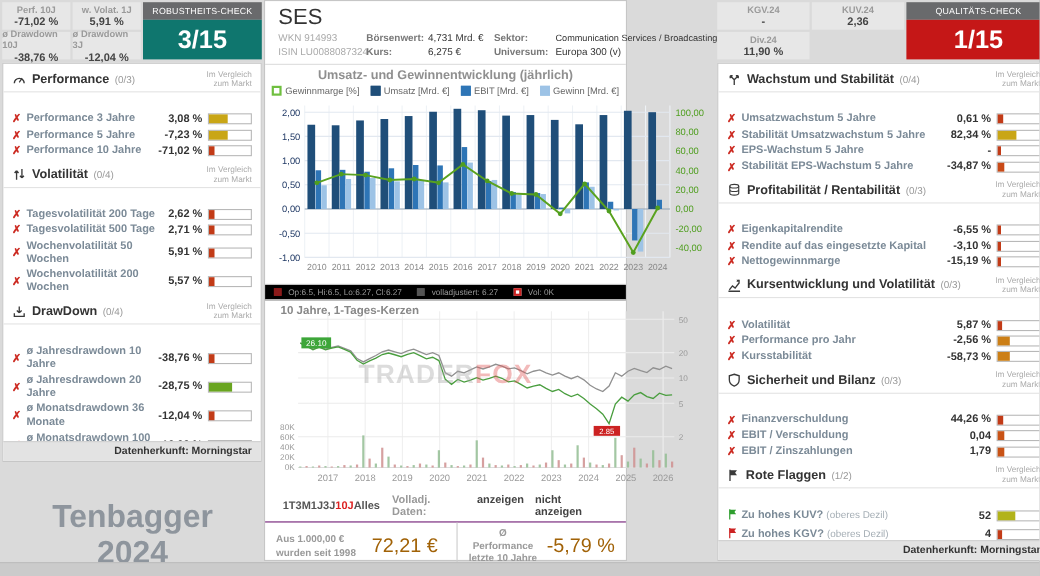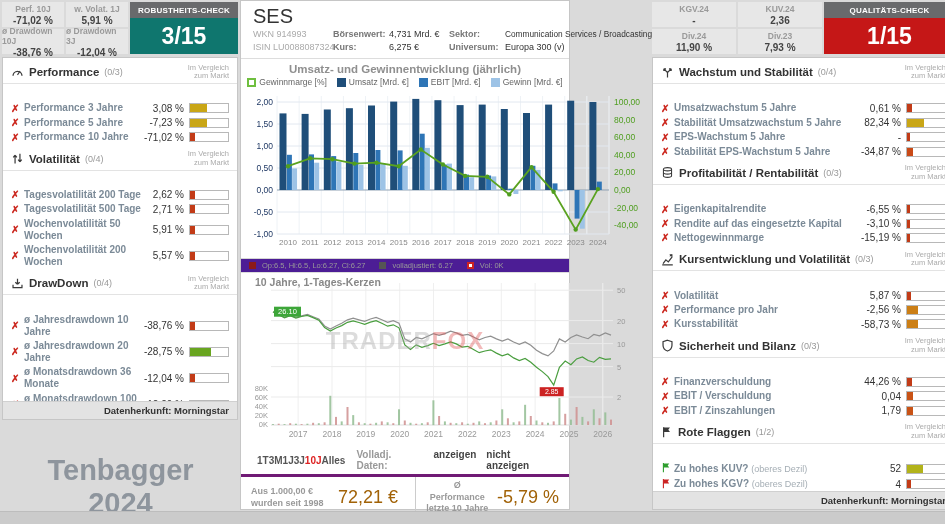--- a/index.html
+++ b/index.html
@@ -10,21 +10,21 @@
   .left-col{left:2px;width:236px}
   .right-col{left:652px;width:303px}
   .top-row{display:flex;gap:2px;height:52px}
   .stats-grid{display:grid;gap:2px}
   .left-col .stats-grid{grid-template-columns:62px 62px;grid-auto-rows:25px}
   .right-col .stats-grid{grid-template-columns:84px 84px;grid-auto-rows:25px}
   .statbox{background:#e7e7e7;display:flex;flex-direction:column;justify-content:center;align-items:center}
   .stat-label{font-size:8.5px;color:#9a9a9a;font-weight:bold}
   .stat-value{font-size:10px;color:#444;font-weight:bold;margin-top:1px}
   .check-box{flex:1;display:flex;flex-direction:column;cursor:pointer}
-  .check-title{background:#696a6c;color:#fff;font-size:8px;font-weight:bold;text-align:center;padding:4px 0 3px;letter-spacing:.2px}
+  .check-title{background:#696a6c;color:#fff;font-size:8px;font-weight:normal;text-align:center;padding:4px 0 3px;letter-spacing:.2px}
   .check-score{flex:1;display:flex;align-items:center;justify-content:center;color:#fff;font-size:23px;font-weight:bold}
   .robust .check-score{background:#0f766e}
   .quality .check-score{background:#c51717}
   .score-panel{margin-top:3px;display:flex;flex-direction:column;position:relative}
   .left-panel{height:363px}
   .right-panel{height:453px}
   .sections{flex:1;overflow:hidden}
   .panel-footer{background:#e3e3e3;border-top:1px solid #d0d0d0;font-size:9.5px;font-weight:bold;color:#333;text-align:right;padding:3px 8px}
   .section{padding-top:3px}
   .shead{position:relative;display:flex;align-items:center;gap:5px;padding:2.5px 8px;border-bottom:1px solid #e3e3e3;margin-bottom:17px}
@@ -32,50 +32,50 @@
   .stitle{font-size:11.5px;font-weight:bold;color:#333;white-space:nowrap}
   .sscore{font-size:9px;color:#999}
   .scompare{margin-left:auto;font-size:7.5px;color:#ababab;text-align:right;line-height:1.15;white-space:nowrap}
   .srow{display:flex;align-items:center;padding:1.2px 8px}
   .mark{width:13px;font-size:10px;font-weight:bold;flex:none}
   .mark.fail{color:#cc2b22}
   .mark.flag_green{color:#2e9e2e}.mark.flag_red{color:#cc2222}
   .mark svg{width:11px;height:11px}
   .rlabel{flex:1;font-size:10px;color:#7b8a97;font-weight:bold;line-height:1.2;padding-right:4px}
   .rnote{font-weight:normal;color:#a5aeb5;font-size:9px}
-  .rvalue{font-size:10px;font-weight:normal;color:#333;margin-right:5px;white-space:nowrap}
+  .rvalue{font-size:10px;font-weight:bold;color:#333;margin-right:5px;white-space:nowrap}
   .rbar{width:40px;height:10px;border:1px solid #b8b8b8;background:#fff;flex:none}
   .rbar span{display:block;height:100%}
   .center-panel{position:absolute;left:240px;top:0;width:330px;height:510px}
   .c-header{padding:4px 12px 4px;border-bottom:1px solid #ddd}
   .c-title{font-size:20px;color:#333;font-weight:normal}
   .c-info{display:grid;grid-template-columns:80px 56px 60px 56px 1fr;font-size:9px;line-height:1.45;white-space:nowrap}
   .info-key{color:#aaa;font-weight:normal}
   .info-label{color:#777;font-weight:bold}
   .info-val{color:#333}
   .info-val.small{font-size:8.3px}
   .c-chart1{padding-top:4px}
   .c1-title{text-align:center;font-size:11.5px;font-weight:bold;color:#8f8f8f}
   .c1-legend{display:flex;justify-content:center;gap:10px;font-size:8.5px;color:#666;align-items:center;padding:2px 0 1px}
   .lg-item{display:flex;align-items:center;gap:3px}
   .lg-sq{width:9px;height:9px;display:inline-block;flex:none}
   svg.chart{display:block;margin:0 auto}
   .c2{border-top:1px solid #d5d5d5;position:relative}
-  .c2-legend{display:flex;gap:14px;background:#4c1d95;border-bottom:1px solid #ddd;font-size:7.5px;color:#999;padding:2px 8px;align-items:center}
+  .c2-legend{display:flex;gap:14px;background:#000000;border-bottom:1px solid #ddd;font-size:7.5px;color:#999;padding:2px 8px;align-items:center}
   .c2-lg-sq{width:7px;height:7px;display:inline-block;margin-right:3px;vertical-align:-1px}
   .c2-label{position:absolute;left:14px;top:17px;font-size:10.5px;font-weight:bold;color:#888}
   .c2-watermark{position:absolute;left:50%;top:68px;transform:translateX(-50%);font-size:24px;font-weight:bold;letter-spacing:1px;opacity:.4;pointer-events:none}
   .wm1{color:#a9a9a9}.wm2{color:#e05555}
   .c2-controls{display:flex;align-items:center;gap:11px;padding:4px 16px 3px;font-size:10px;font-weight:bold;color:#555}
   .pbtn{cursor:pointer}
   .pbtn.active{color:#d22}
   .ctrl-right{margin-left:auto;display:flex;gap:10px;align-items:center}
   .vl-label{color:#999}
   .vl-opt{color:#444;cursor:pointer}
-  .c-footer{display:flex;border-top:3px solid #701a75;height:44px}
+  .c-footer{display:flex;border-top:1px solid #701a75;height:44px}
   .cf-cell{flex:1.15;display:flex;align-items:center;padding:4px 10px;gap:8px}
   .cf-cell+.cf-cell{border-left:1px solid #ccc;flex:1}
   .cf-label{font-size:9px;color:#999;line-height:1.3;font-weight:bold}
   .cf-value{font-size:18px;font-weight:normal;color:#a16207}
   .cf-cell .grow{flex:1;text-align:center}
   .tenbagger{position:absolute;left:16px;top:452px;width:205px;text-align:center;font-size:29px;font-weight:bold;color:#8e959d}
   .bottom-strip{position:absolute;left:0;right:0;bottom:0;height:13px;background:#cbcbcb;border-top:1px solid #bdbdbd}
 </style>
 </head>
 <body>
@@ -571,24 +571,20 @@
          <div class="stat-value">-</div>
        </div>
           <div class="statbox">
          <div class="stat-label">KUV.24</div>
          <div class="stat-value">2,36</div>
        </div>
           <div class="statbox">
          <div class="stat-label">Div.24</div>
          <div class="stat-value">11,90 %</div>
        </div>
-          <div class="statbox">
-         <div class="stat-label">Div.23</div>
-         <div class="stat-value">7,93 %</div>
-       </div>
         </div>
       <div class="check-box quality">
         <div class="check-title">QUALITÄTS-CHECK</div>
         <div class="check-score">1/15</div>
       </div>
     </div>
     <div class="panel score-panel right-panel">
       <div class="sections" id="right-sections">
       <div class="section">
         <div class="shead">

